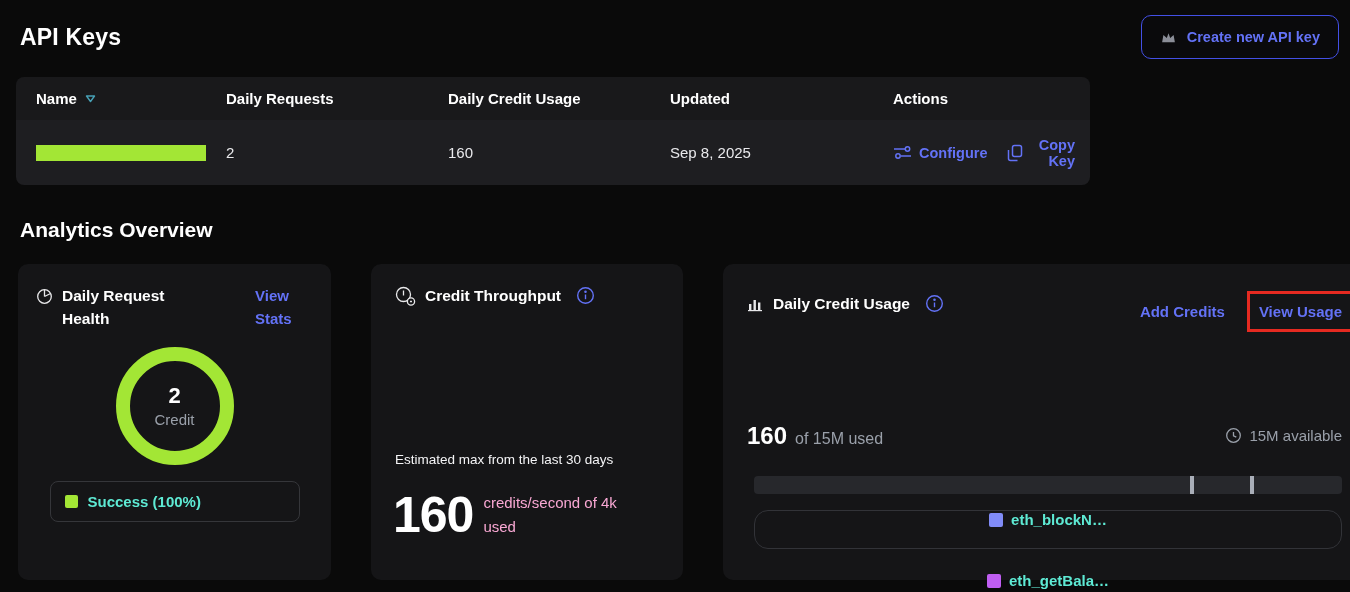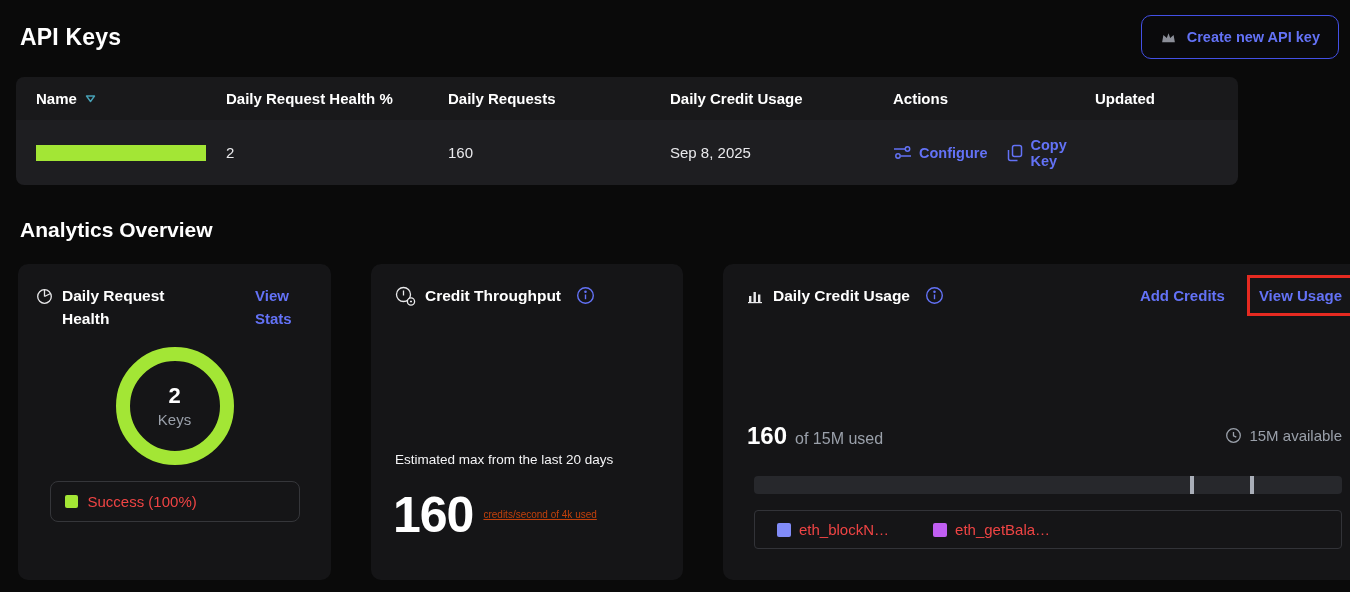--- a/index.html
+++ b/index.html
@@ -19,22 +19,22 @@
   .create-btn {
     height:44px; padding:0 18px; border-radius:10px;
     border:1px solid #4350e6; background:#0a0a0c;
     color:#6372f6; font-size:14.5px; font-weight:600;
     display:flex; align-items:center; gap:10px; cursor:pointer;
     font-family:"Liberation Sans", sans-serif;
     margin-left:32px;
   }
   
   .apitable {
-    position:absolute; left:16px; top:77px; width:1222px; height:108px;
-    border-radius:8px; overflow:hidden;
+    position:absolute; left:16px; top:77px; width:1074px; height:108px;
+    border-radius:8px; overflow:hidden;text-align:right;
   }
   .tgrid {
     display:grid;
     grid-template-columns:190px 222px 222px 223px 202px 1fr;
     align-items:center;
   }
   .thead { height:43px; background:#19191b; font-size:15px; font-weight:600; color:#fff; }
   .trow  { height:65px; background:#1e1e21; font-size:15px; color:#e9e9ec; }
   .cell  { padding-left:20px; display:flex; align-items:center; gap:8px; }
   .healthbar { width:180px; height:16px; background:#a3e635; }
@@ -58,51 +58,51 @@
     border:14px solid #a3e635;
     display:flex; flex-direction:column; align-items:center; justify-content:center;
   }
   .donut-total { font-size:22px; font-weight:700; color:#fff; }
   .donut-label { font-size:15px; color:#9aa0aa; margin-top:2px; }
   .legend-box {
     margin:16px auto 0; width:250px;
     border:1px solid #35363a; border-radius:8px;
     padding:11px 14px; display:flex; flex-direction:column; gap:11px;
   }
-  .legend-item { display:flex; align-items:center; gap:10px; font-size:15px; color:#ef4444; }
+  .legend-item { display:flex; align-items:center; gap:10px; font-size:15px; color:#5eead4;font-weight:bold; }
   .sq { width:13px; height:13px; border-radius:2px; flex:none; }
   .sq-success { background:#a3e635; }
   .sq-failed  { background:#f87171; }
   .sq-blue    { background:#818cf8; }
   .sq-purple  { background:#c05ef2; }
   
   .ct-subtitle { position:absolute; left:24px; top:188px; font-size:13.5px; color:#f4f4f6; }
   .ct-bigrow { position:absolute; left:22px; top:222px; display:flex; align-items:center; gap:10px; }
   .ct-value { font-size:50px; font-weight:700; letter-spacing:-1px; color:#fff; }
-  .ct-suffix { width:158px; font-size:10px; line-height:1.6; color:#c2410c;text-decoration:underline; }
-  
-  .card3-links { margin-left:auto; display:flex; gap:22px; }
+  .ct-suffix { width:158px; font-size:15px; line-height:1.6; color:#f9a8d4; }
+  
+  .card3-links { margin-left:auto; display:flex; gap:22px;margin-top:16px; }
   .red-annotation { border:3px solid #e52a21; padding:6px 9px; margin:-9px -6px -9px 0; }
   .usage-row {
     position:absolute; left:24px; right:30px; top:158px;
     display:flex; align-items:baseline; justify-content:space-between;
   }
   .usage-left { display:flex; align-items:baseline; gap:8px; }
   .usage-value { font-size:24px; font-weight:700; color:#fff; }
   .usage-suffix { font-size:16px; color:#9aa0aa; }
   .usage-available { display:flex; align-items:center; gap:7px; font-size:15px; color:#9aa0aa; }
   .usage-bar {
     position:absolute; left:31px; right:30px; top:212px; height:18px;
     background:#27282c; border-radius:4px;
   }
   .bar-tick { position:absolute; top:0; bottom:0; width:4px; background:#a9aeb8; }
   .usage-legend {
     position:absolute; left:31px; right:30px; top:246px; height:39px;
-    border:1px solid #323338; border-radius:4px;
-    display:flex; align-items:center; gap:44px; padding:0 22px;
+    border:1px solid #323338; border-radius:14px;
+    display:flex; align-items:center; gap:44px; padding:0 22px;flex-direction:column;
   }
   .usage-legend .legend-item { gap:8px; }
   svg { display:block; flex:none; }
 </style>
 </head>
 <body>
 
 <div class="topbar">
   <div class="page-title">API Keys</div>
   <button class="create-btn">
@@ -118,25 +118,24 @@
 <div class="apitable">
   <div class="tgrid thead">
     <div class="cell">
       <span>Name</span>
       <span>
         <svg width="11" height="9" viewBox="0 0 11 9">
             <path d="M1.5 2 L5.5 7.5 L9.5 2 Z" fill="none" stroke="#47a0b5" stroke-width="1.4" stroke-linejoin="round"></path>
           </svg>
       </span>
     </div>
-    <div class="cell">Daily Request Health %</div>
     <div class="cell">Daily Requests</div>
     <div class="cell">Daily Credit Usage</div>
+    <div class="cell">Updated</div>
     <div class="cell">Actions</div>
-    <div class="cell">Updated</div>
   </div>
   <div class="tgrid trow">
     <div class="cell">
       <div class="healthbar"></div>
     </div>
     <div class="cell">2</div>
     <div class="cell">160</div>
     <div class="cell">Sep 8, 2025</div>
     <div class="cell actions">
       <span class="action-link">
@@ -180,21 +179,21 @@
               <path d="M8.5 8.5 L8.5 1.7 M8.5 8.5 L14.6 5.5"></path>
             </g>
           </svg>
       </span>
       <div class="card-title" style="width:118px;">Daily Request Health</div>
       <div class="link view-stats">View Stats</div>
     </div>
     <div class="donut-wrap">
       <div class="donut">
         <div class="donut-total">2</div>
-        <div class="donut-label">Keys</div>
+        <div class="donut-label">Credit</div>
       </div>
     </div>
     <div class="legend-box">
       <div class="legend-item">
         <span class="sq sq-success"></span>
         <span>Success (100%)</span>
       </div>
     </div>
   </div>
 
@@ -214,21 +213,21 @@
       <span style="margin-left:6px;">
         <svg width="19" height="19" viewBox="0 0 19 19">
             <g stroke="#6372f6" stroke-width="1.4" fill="none">
               <circle cx="9.5" cy="9.5" r="7.8"></circle>
               <line x1="9.5" y1="8.5" x2="9.5" y2="13.2"></line>
               <circle cx="9.5" cy="5.8" r="0.6" fill="#6372f6"></circle>
             </g>
           </svg>
       </span>
     </div>
-    <div class="ct-subtitle">Estimated max from the last 20 days</div>
+    <div class="ct-subtitle">Estimated max from the last 30 days</div>
     <div class="ct-bigrow">
       <div class="ct-value">160</div>
       <div class="ct-suffix">credits/second of 4k used</div>
     </div>
   </div>
 
   <div class="card card3">
     <div class="card-header" style="align-items:center;">
       <span>
         <svg width="17" height="16" viewBox="0 0 17 16">

